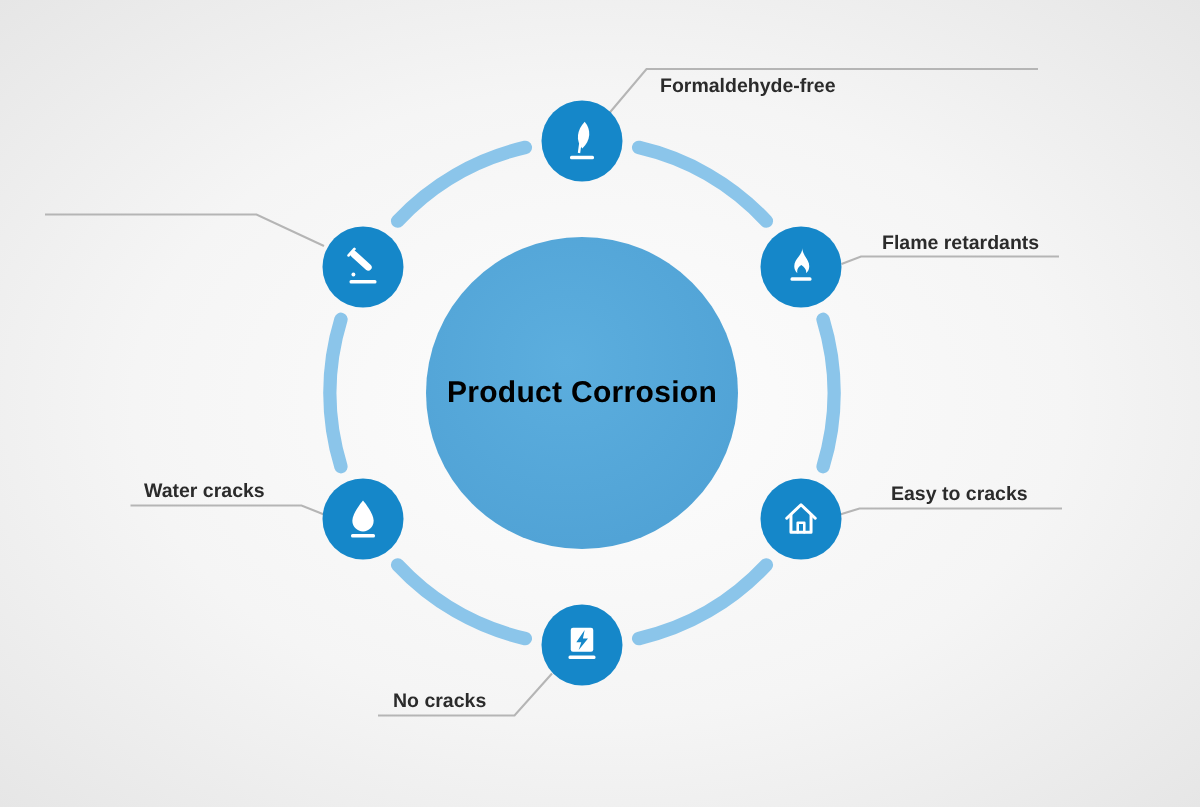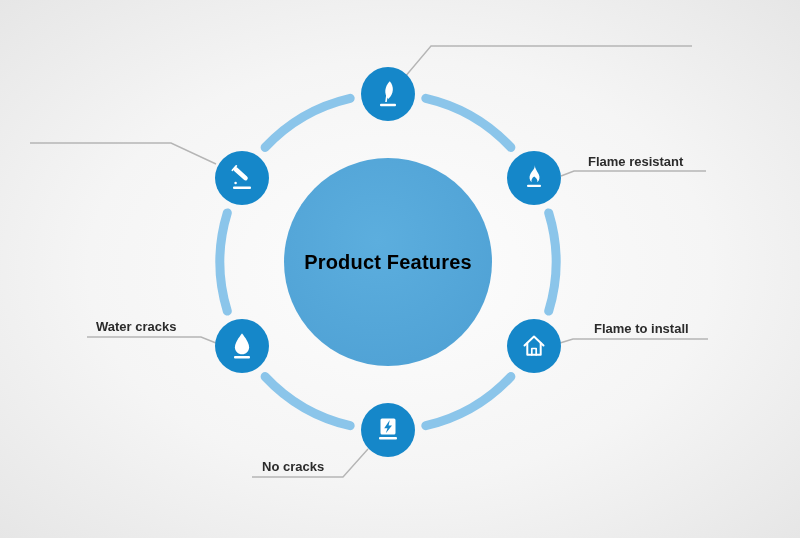--- a/index.html
+++ b/index.html
@@ -55,21 +55,21 @@
       <polyline points="404,78 431,46 692,46"></polyline>
       <polyline points="561,176 574,171 706,171"></polyline>
       <polyline points="560,343 573,339 708,339"></polyline>
       <polyline points="368,449 343,477 252,477"></polyline>
       <polyline points="216,343 201,337 87,337"></polyline>
       <polyline points="30,143 171,143 216,164"></polyline>
     </g>
   </svg>
 
   <div class="center-circle">
-    <div class="center-title">Product Features</div>
+    <div class="center-title">Product Corrosion</div>
   </div>
 
   <div class="node node-top">
     <svg viewBox="0 0 30 30" width="30" height="30">
       <path fill="#fff" d="M16.8 2.2 C21.2 7.4 21 14.6 15.2 20 C10.6 14.8 11.6 7.6 16.8 2.2 Z"></path>
       <path stroke="#fff" stroke-width="1.6" fill="none" d="M16 6 C14.6 11 13.8 16.6 13 23"></path>
       <rect fill="#fff" x="7" y="24.8" width="16" height="2.4" rx="1"></rect>
     </svg>
   </div>
 
@@ -109,18 +109,19 @@
     <svg viewBox="0 0 30 30" width="30" height="30">
       <g transform="rotate(-48 15 12)">
         <rect fill="#fff" x="12.7" y="1.5" width="4.6" height="17.5" rx="2.3"></rect>
         <rect fill="#fff" x="11.2" y="0.8" width="7.6" height="1.8" rx="0.9"></rect>
       </g>
       <circle cx="8.6" cy="20" r="1.3" fill="#fff"></circle>
       <rect fill="#fff" x="6" y="23.6" width="18" height="2.4" rx="1"></rect>
     </svg>
   </div>
 
-  <div class="label label-flame">Flame resistant</div>
-  <div class="label label-easy">Flame to install</div>
+  <div class="label label-formaldehyde">Formaldehyde-free</div>
+  <div class="label label-flame">Flame retardants</div>
+  <div class="label label-easy">Easy to cracks</div>
   <div class="label label-nocracks">No cracks</div>
   <div class="label label-water">Water cracks</div>
 
 </div>
 
 </body></html>

